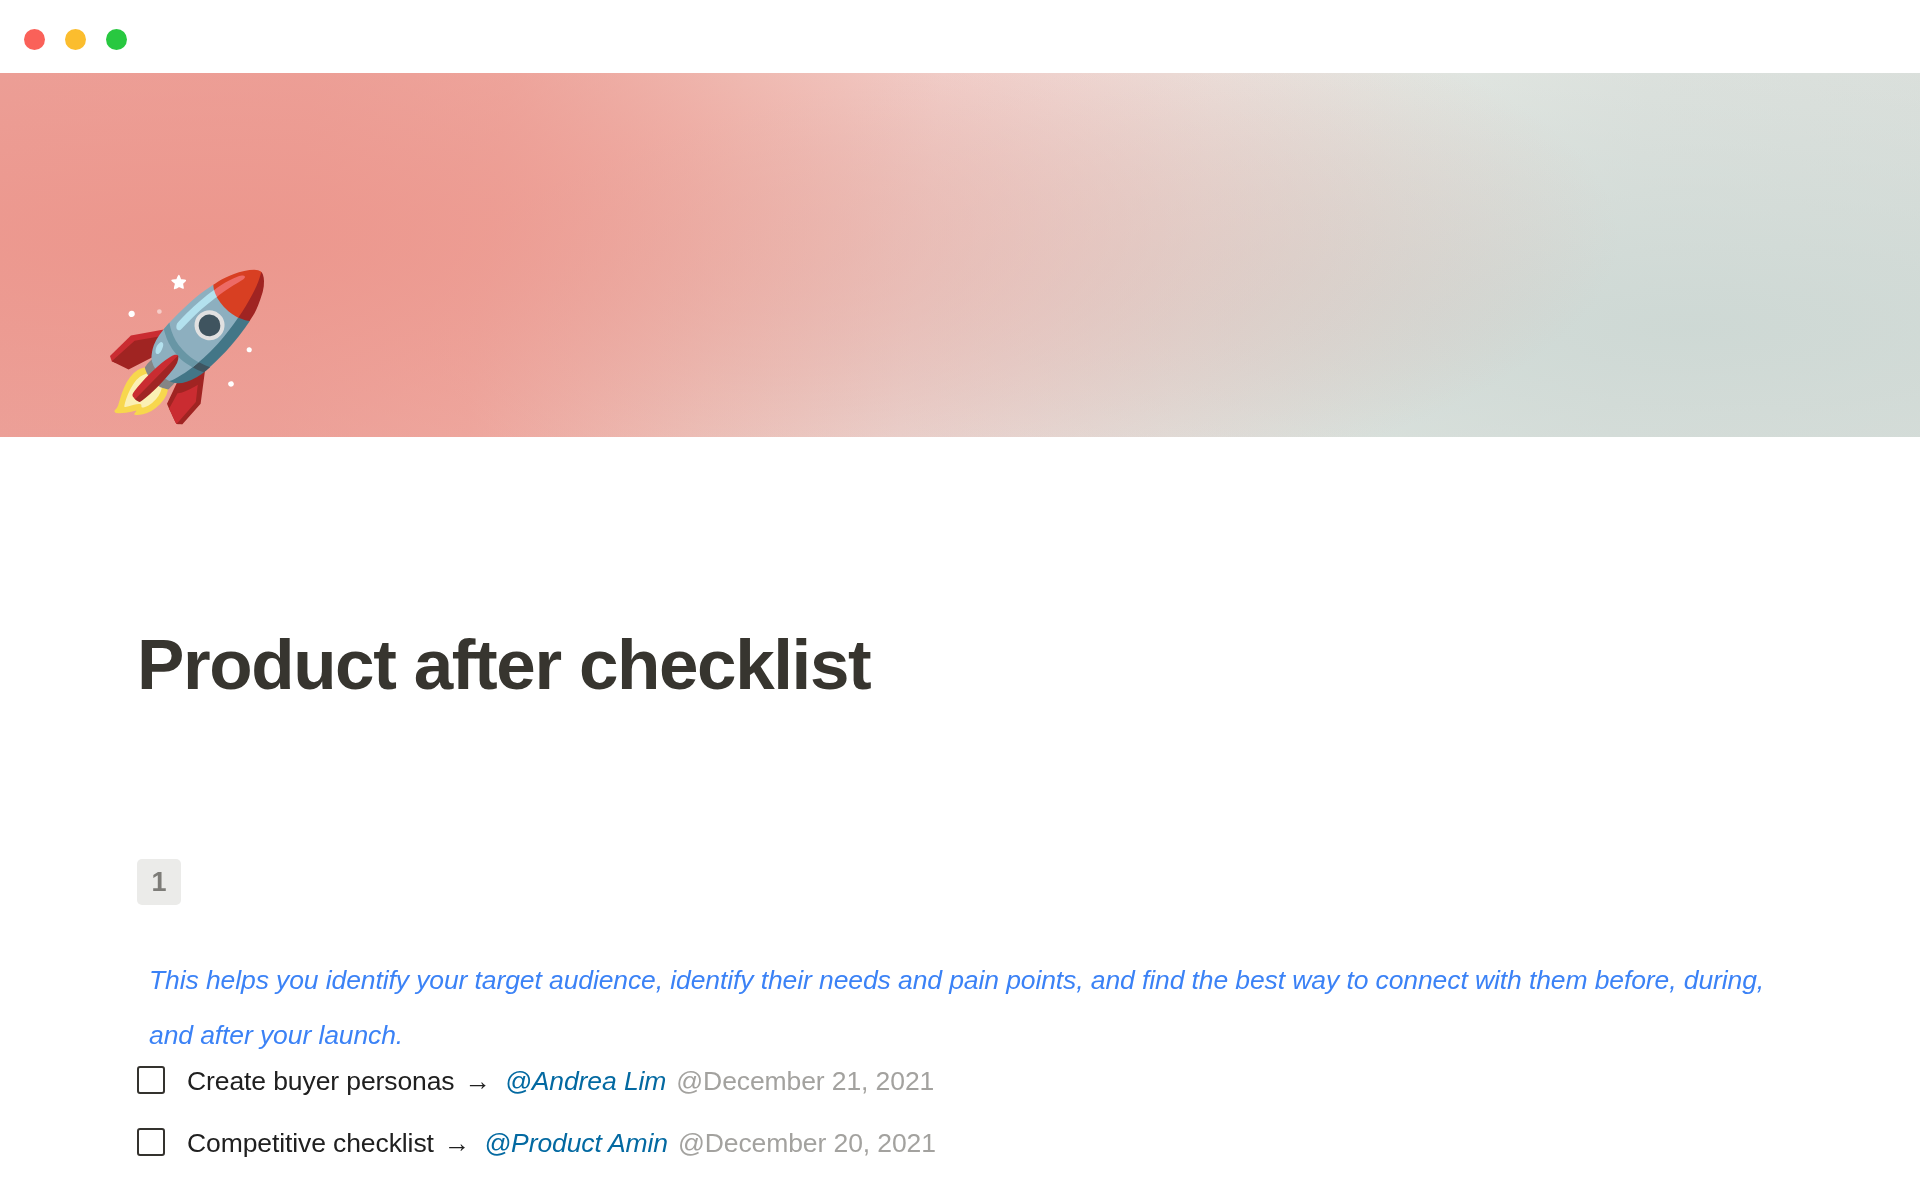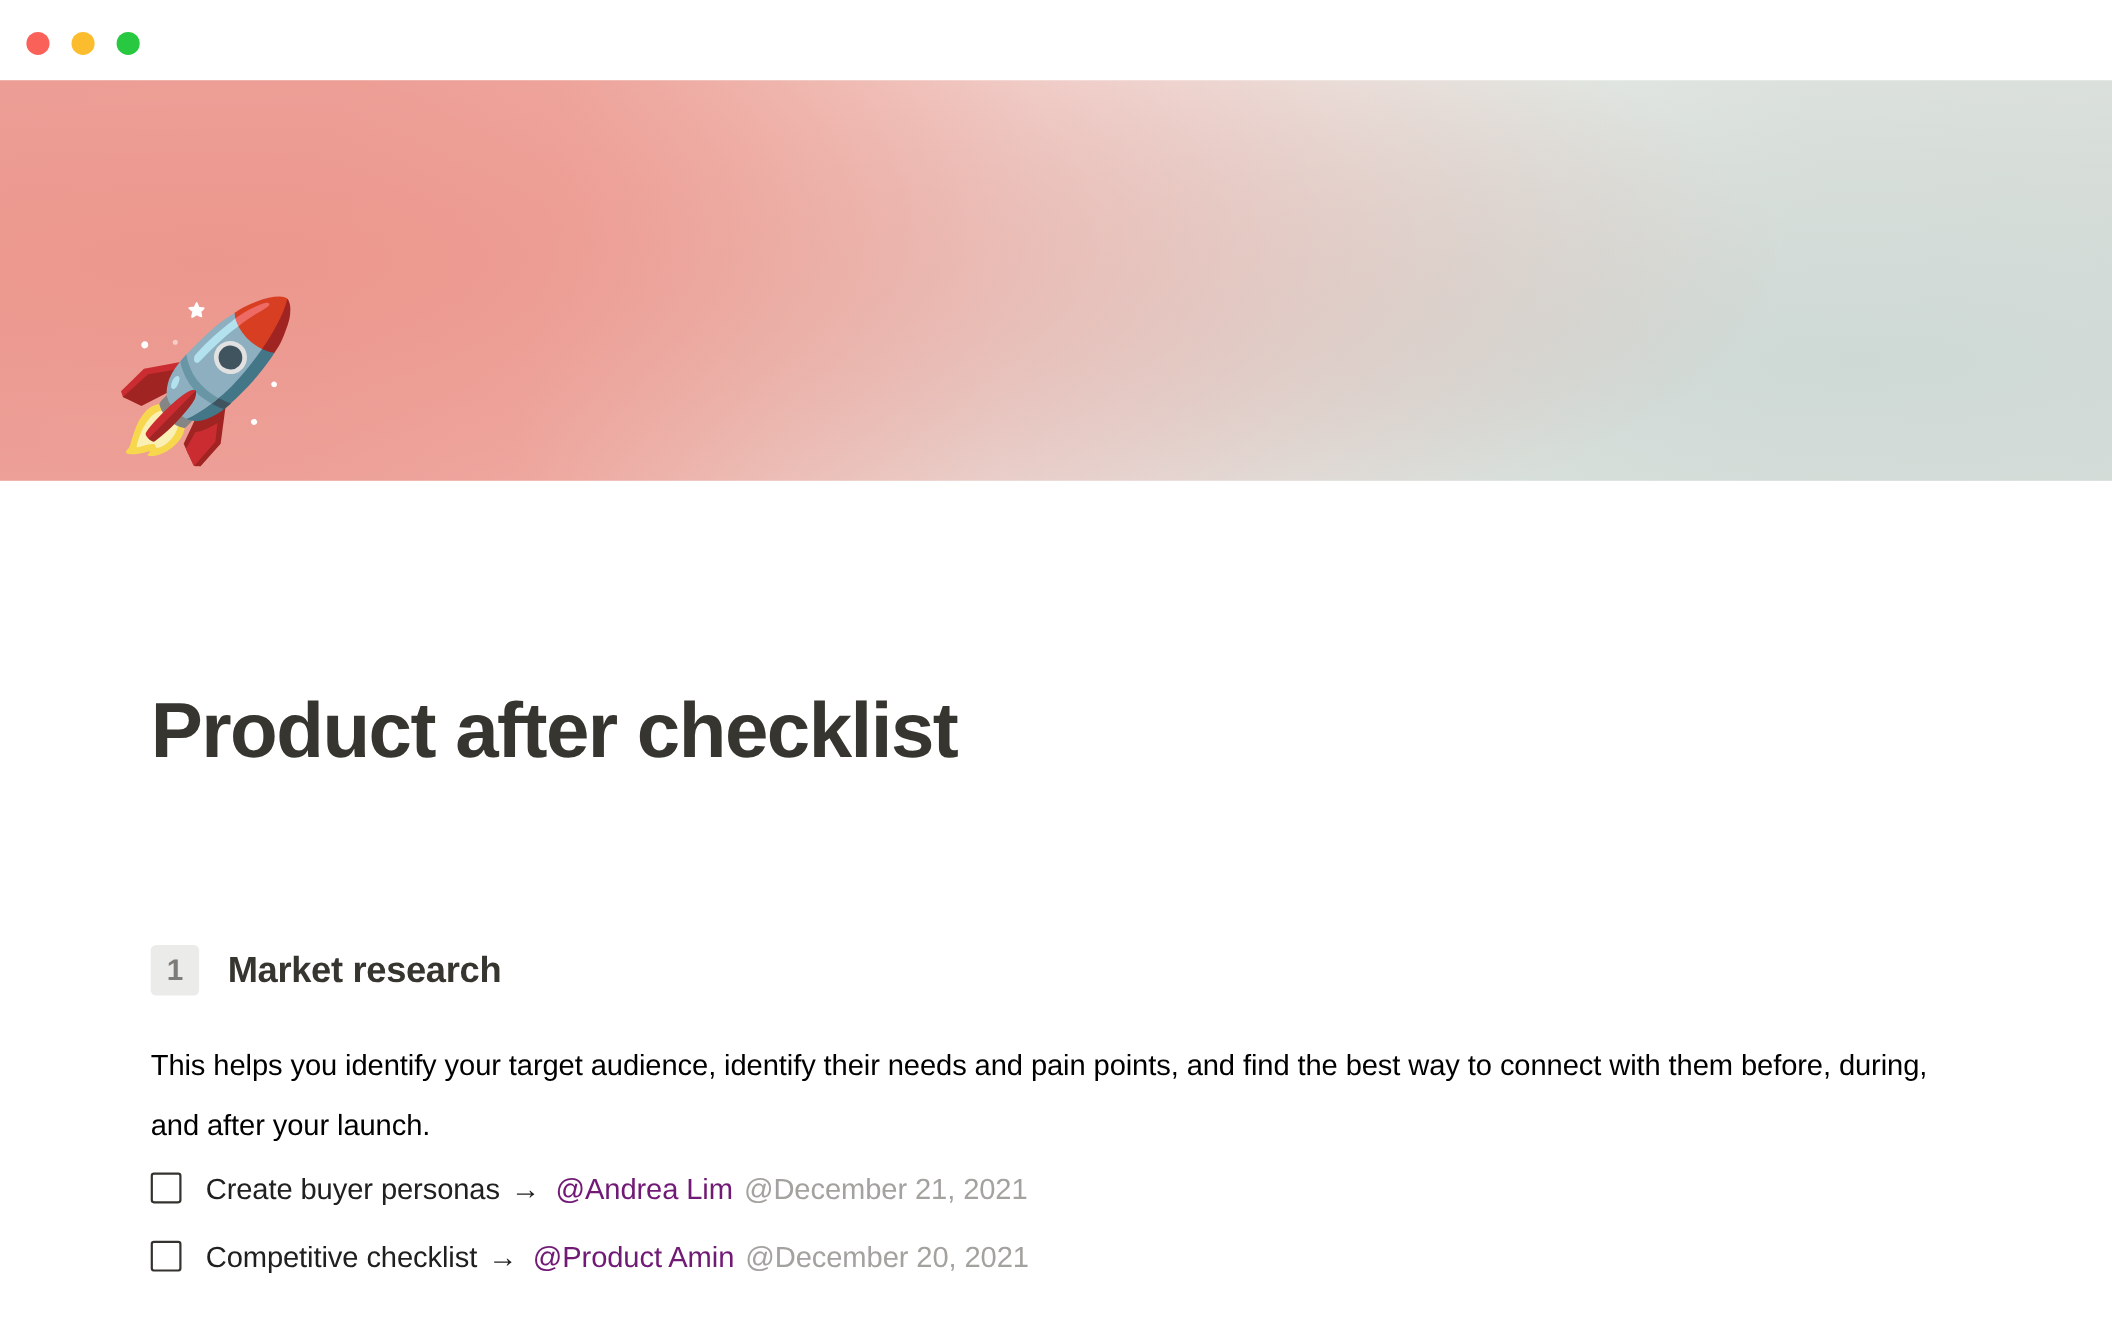--- a/index.html
+++ b/index.html
@@ -134,25 +134,26 @@
     color: #37352f;
     letter-spacing: -0.3px;
     white-space: nowrap;
   }
 
   .section-desc {
     position: absolute;
     left: 137px;
     top: 868px;
     width: 1660px;
-    margin: 0;
+    margin: 12px;
     font-size: 26.5px;
     line-height: 55px;
-    color: #000000;
-    letter-spacing: -0.1px;
+    color: #3b82f6;
+    letter-spacing: -0.1px;
+    font-style: italic;
   }
 
   
   .todo-list {
     position: absolute;
     left: 137px;
     top: 993px;
     width: 1700px;
   }
   .todo {
@@ -178,22 +179,23 @@
     letter-spacing: -0.1px;
   }
   .arrow {
     margin-left: 10px;
     font-size: 26.5px;
     color: #202020;
   }
   .mention-person {
     margin-left: 14px;
     font-size: 26.5px;
-    color: #701a75;
-    letter-spacing: -0.1px;
+    color: #0369a1;
+    letter-spacing: -0.1px;
+    font-style: italic;
   }
   .mention-date {
     margin-left: 10px;
     font-size: 26.5px;
     color: #a3a29f;
     letter-spacing: -0.1px;
   }
 </style>
 </head>
 <body>
@@ -211,21 +213,20 @@
   <div class="cover"></div>
 
   <div class="page">
 
     <div class="page-icon">🚀</div>
 
     <h1 class="page-title">Product after checklist</h1>
 
     <div class="section-heading">
       <div class="num-badge">1</div>
-      <div class="section-title">Market research</div>
     </div>
 
     <p class="section-desc">This helps you identify your target audience, identify their needs and pain points, and find the best way to connect with them before, during, and after your launch.</p>
 
     <div class="todo-list">
 
       <div class="todo">
         <span class="checkbox"></span>
         <span class="todo-text">Create buyer personas</span>
         <span class="arrow">→</span>

